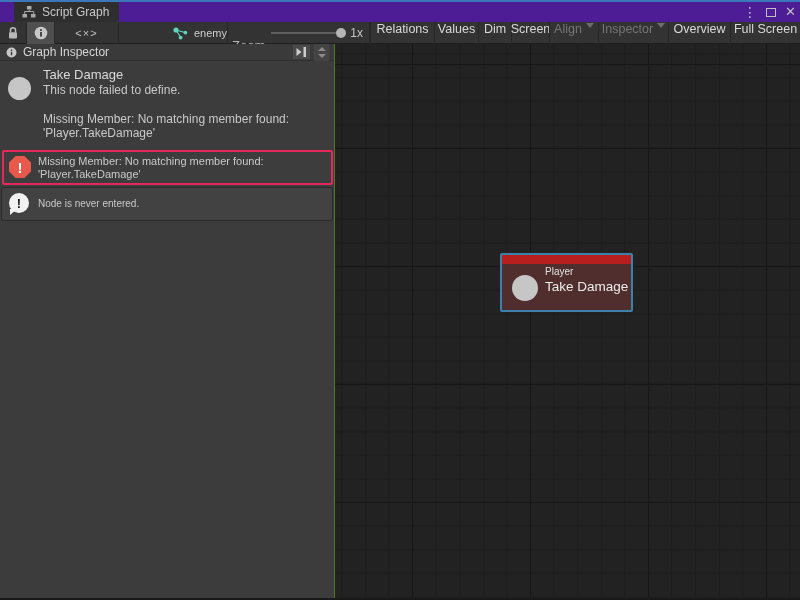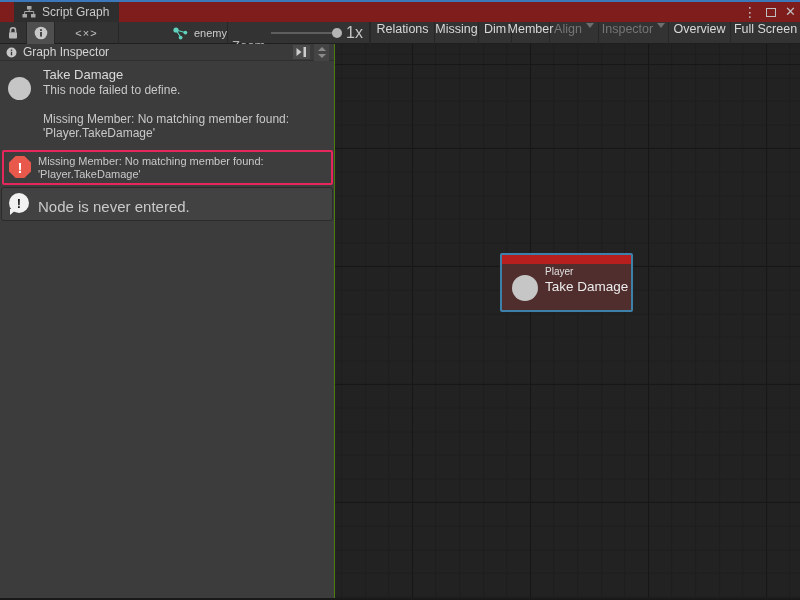--- a/index.html
+++ b/index.html
@@ -2,21 +2,21 @@
 <html><head>
 <meta charset="utf-8">
 <style>
   * { margin:0; padding:0; box-sizing:border-box; }
   html,body { width:800px; height:600px; background:#111; }
   body { font-family:"Liberation Sans","DejaVu Sans",sans-serif; }
   .window { position:relative; width:800px; height:600px; overflow:hidden; background:#222222; }
 
   
   .top-accent { position:absolute; left:0; top:0; width:800px; height:2px; background:#3c78b9; }
-  .titlebar { position:absolute; left:0; top:2px; width:800px; height:28px; background:#7f1d1d; }
+  .titlebar { position:absolute; left:0; top:2px; width:800px; height:28px; background:#4c1d95; }
   .tab { position:absolute; left:14px; top:0; height:20px; padding:0 10px 0 8px; background:#2e2e2e;
          display:flex; align-items:center; gap:6px; }
   .tab-label { font-size:12px; color:#c9c9c9; white-space:nowrap; }
   .win-controls { position:absolute; right:4px; top:0; height:20px; display:flex; align-items:center; gap:9px; }
   .wc-glyph { color:#bfbfbf; font-size:13px; line-height:20px; cursor:default; }
   .wc-menu { font-size:14px; letter-spacing:0; }
   .wc-max { width:10px; height:9px; border:1.5px solid #bfbfbf; display:inline-block; }
 
   
   .toolbar { position:absolute; left:0; top:22px; width:800px; height:22px; background:#333333;
@@ -25,21 +25,21 @@
             border-right:1px solid #272727; }
   .seg-lock { left:0; width:27px; }
   .seg-info { left:27px; width:28px; background:#4f4f4f; }
   .seg-code { left:55px; width:64px; color:#c0c0c0; font-size:11px; letter-spacing:1px; }
   .seg-graphref { left:119px; width:109px; justify-content:flex-end; padding-left:20px; gap:6px; }
   .graphref-label { font-size:11px; color:#cccccc; }
   .seg-zoom { left:228px; width:142px; justify-content:flex-start; padding:0 6px 0 4px; gap:6px; }
   .zoom-label { font-size:13px; color:#b5b5b5;margin-top:25px; }
   .zoom-track { position:relative; flex:1; height:2px; background:#5e5e5e; }
   .zoom-knob { position:absolute; right:-2px; top:-4px; width:10px; height:10px; border-radius:50%; background:#b4b4b4; }
-  .zoom-value { font-size:16px; color:#c4c4c4; }
+  .zoom-value { font-size:12px; color:#c4c4c4; }
   .tb-actions { position:absolute; left:370px; top:0; right:0; height:22px; display:flex; }
   .tb-btn { height:22px; display:flex; align-items:flex-start; justify-content:center; gap:4px;
             border-left:1px solid #272727; font-size:12.5px; color:#d8d8d8; cursor:default; white-space:nowrap; }
   .tb-btn.disabled { color:#767676; }
   .dd-arrow { width:0; height:0; border-left:4px solid transparent; border-right:4px solid transparent;
               border-top:5px solid #6e6e6e; margin-top:1px; }
 
   
   .panel { position:absolute; left:0; top:44px; width:335px; height:554px; background:#3c3c3c;
            border-right:1px solid #4d7c0f; }
@@ -70,21 +70,21 @@
              color:#ffffff; font-weight:bold; font-size:15px; }
   .error-l1 { position:absolute; left:34px; top:3px; font-size:11px; color:#c9c9c9; }
   .error-l2 { position:absolute; left:34px; top:16px; font-size:11px; color:#c9c9c9; }
 
   .warn-row { position:absolute; left:1px; top:143px; width:332px; height:34px; background:#424242;
               border:1px solid #2b2b2b; border-radius:3px; }
   .bubble { position:absolute; left:7px; top:5px; width:20px; height:20px; background:#f2f2f2; border-radius:50%;
             display:flex; align-items:center; justify-content:center; color:#1a1a1a; font-weight:bold; font-size:13px; }
   .bubble::after { content:""; position:absolute; left:1px; bottom:-2px; width:0; height:0;
                    border-left:7px solid #f2f2f2; border-bottom:6px solid transparent; }
-  .warn-text { position:absolute; left:36px; top:10px; font-size:15px; color:#c9c9c9; }
+  .warn-text { position:absolute; left:36px; top:10px; font-size:10px; color:#c9c9c9; }
 
   
   .graph { position:absolute; left:335px; top:44px; width:465px; height:556px; background-color:#222222;
     background-image:
       repeating-linear-gradient(to right,#171717 0 1px,transparent 1px 118px),
       repeating-linear-gradient(to bottom,#171717 0 1px,transparent 1px 118px),
       repeating-linear-gradient(to right,#1d1d1d 0 1px,transparent 1px 23.6px),
       repeating-linear-gradient(to bottom,#1d1d1d 0 1px,transparent 1px 23.6px);
     background-position:77px 0,0 104px,6.2px 0,0 9.6px; }
 
@@ -159,27 +159,27 @@
       <span class="zoom-track">
         <span class="zoom-knob"></span>
       </span>
       <span class="zoom-value">1x</span>
     </div>
     <div class="tb-actions">
       <div class="tb-btn" style="width:64px">
           <span>Relations</span>
         </div>
       <div class="tb-btn" style="width:44px">
-          <span>Missing</span>
+          <span>Values</span>
         </div>
       <div class="tb-btn" style="width:33px">
           <span>Dim</span>
         </div>
       <div class="tb-btn" style="width:38px">
-          <span>Member</span>
+          <span>Screen</span>
         </div>
       <div class="tb-btn disabled" style="width:49px">
           <span>Align</span>
           <span class="dd-arrow"></span>
         </div>
       <div class="tb-btn disabled" style="width:70px">
           <span>Inspector</span>
           <span class="dd-arrow"></span>
         </div>
       <div class="tb-btn" style="width:62px">

